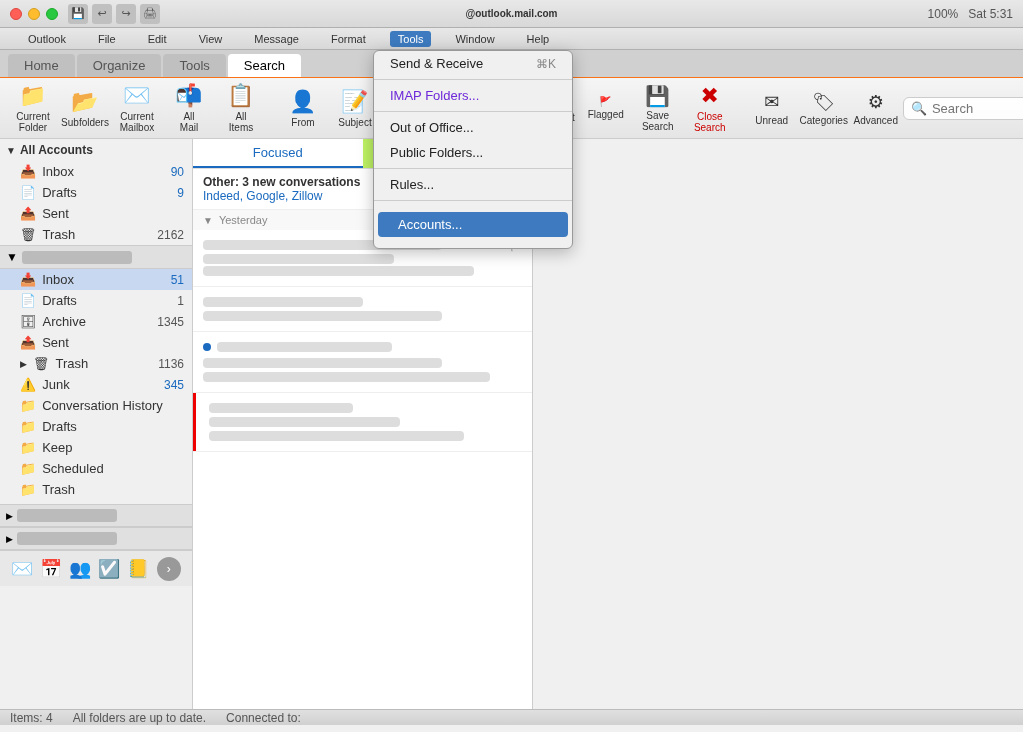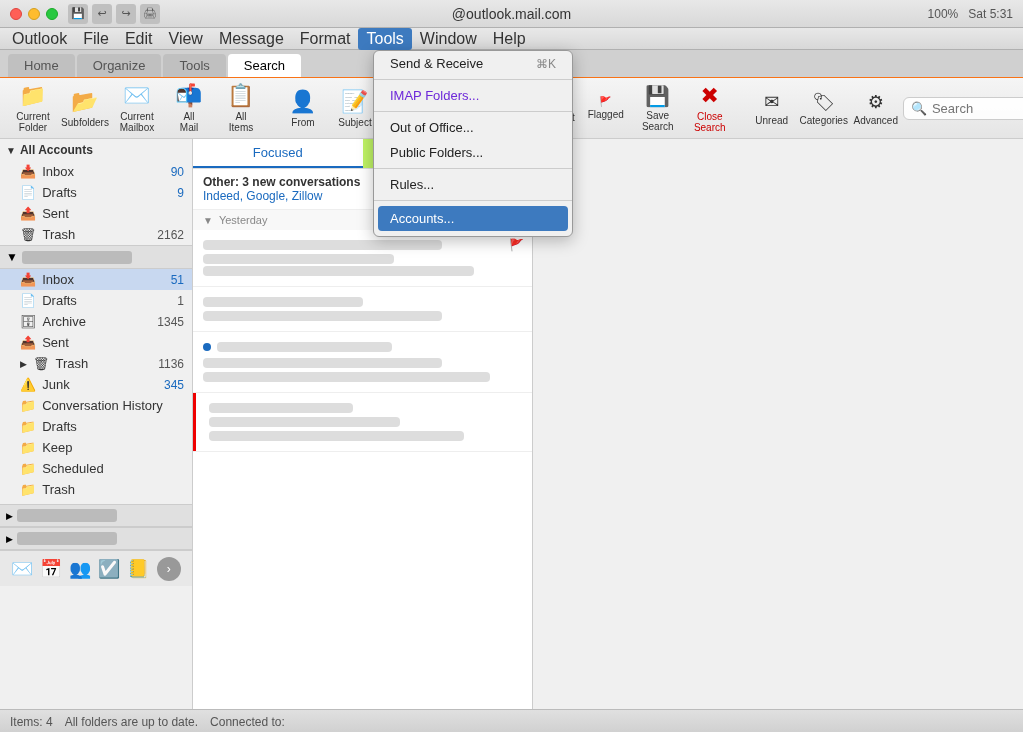--- a/index.html
+++ b/index.html
@@ -15,39 +15,40 @@
       border-bottom: 1px solid #b0b0b0;
       position: relative;
     }
     .traffic-lights { display: flex; gap: 6px; align-items: center; }
     .traffic-light { width: 12px; height: 12px; border-radius: 50%; cursor: pointer; }
     .tl-red { background: #ff5f57; border: 1px solid #e0443e; }
     .tl-yellow { background: #febc2e; border: 1px solid #d4a020; }
     .tl-green { background: #28c840; border: 1px solid #1aab29; }
     .titlebar-icons { display: flex; gap: 4px; margin-left: 10px; }
     .titlebar-icon { width: 20px; height: 20px; background: #c0c0c0; border-radius: 3px; display: flex; align-items: center; justify-content: center; font-size: 11px; color: #555; }
-    .titlebar-title { position: absolute; left: 50%; transform: translateX(-50%); font-size: 14px; color: #333; font-weight: 400; }
+    .titlebar-title { position: absolute; left: 50%; transform: translateX(-50%); font-size: 10px; color: #333; font-weight: 700; }
     .titlebar-right { margin-left: auto; display: flex; align-items: center; gap: 10px; font-size: 12px; color: #555; }
 
     
     .menubar {
       height: 22px;
       background: linear-gradient(to bottom, #e8e8e8, #d8d8d8);
       display: flex;
       align-items: center;
       padding: 0 4px;
       border-bottom: 1px solid #b0b0b0;
       position: relative;
     }
     .menu-item {
       padding: 2px 8px;
-      font-size: 16px;
+      font-size: 11px;
       color: #333;
       cursor: pointer;
       border-radius: 3px;
+      margin-left: 16px;
     }
     .menu-item.active { background: #3d7abf; color: white; }
 
     
     .nav-tabs {
       height: 28px;
       background: #d0d0d0;
       display: flex;
       align-items: flex-end;
       padding: 0 8px;
@@ -179,29 +180,29 @@
       background: white;
       overflow-y: auto;
       position: relative;
     }
     .preview-blurred { display: grid; grid-template-columns: 1fr 1fr; gap: 8px; padding: 12px; }
     .preview-block { height: 30px; background: #e5e5e5; border-radius: 4px; }
     .preview-block.green { background: #6ab87a; }
 
     
     .statusbar {
-      height: 24px;
+      height: 16px;
       background: linear-gradient(to bottom, #e0e0e0, #d0d0d0);
       border-top: 1px solid #bbb;
       display: flex;
       align-items: center;
       padding: 0 10px;
       font-size: 12px;
       color: #555;
-      gap: 12px;
+      gap: 20px;
     }
 
     
     .dropdown-overlay {
       position: absolute;
       top: 0; left: 0; right: 0; bottom: 0;
       z-index: 100;
       pointer-events: none;
     }
     .dropdown-menu {
@@ -216,21 +217,21 @@
     }
     .dropdown-item {
       padding: 5px 16px;
       font-size: 13px;
       color: #222;
       cursor: pointer;
       display: flex;
       align-items: center;
       justify-content: space-between;
     }
-    .dropdown-item.active { background: #3d7abf; color: white; border-radius: 4px; margin: 5px 4px; padding: 5px 12px; }
+    .dropdown-item.active { background: #3d7abf; color: white; border-radius: 4px; margin: 11px 4px; padding: 5px 20px; }
     .dropdown-item.disabled { color: #6d28d9; }
     .dropdown-shortcut { font-size: 12px; color: #888; }
     .dropdown-separator { height: 1px; background: #ccc; margin: 3px 0; }
     .sidebar-footer {
       display: flex;
       align-items: center;
       justify-content: space-around;
       height: 36px;
       background: #e8e8e8;
       border-top: 1px solid #ccc;

